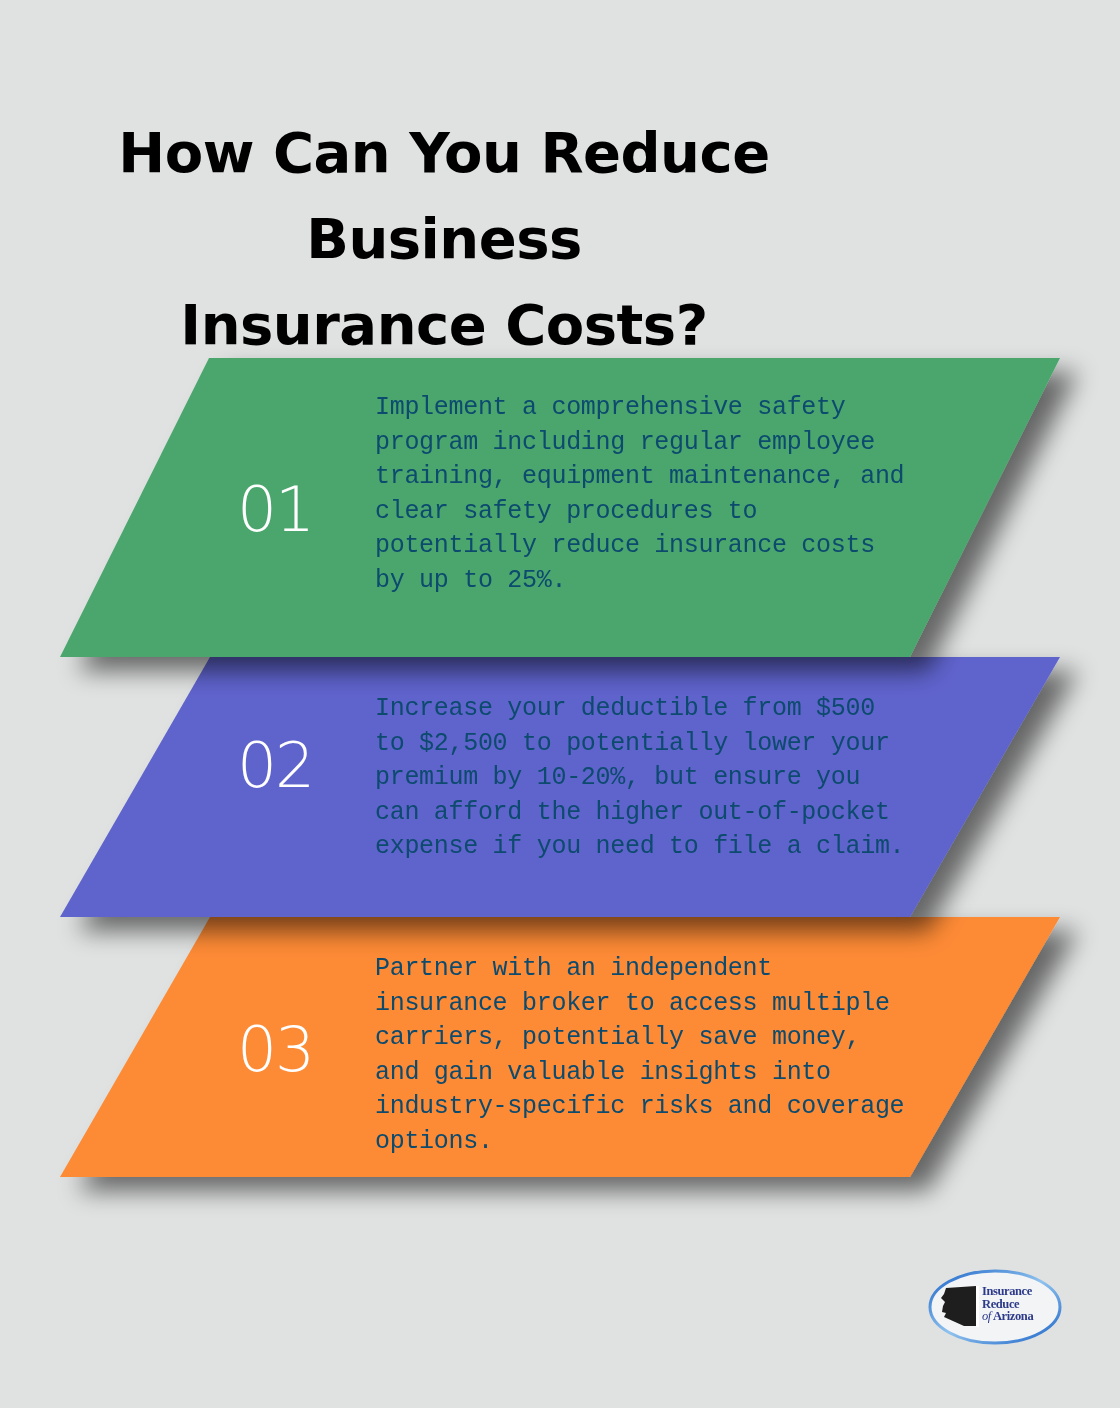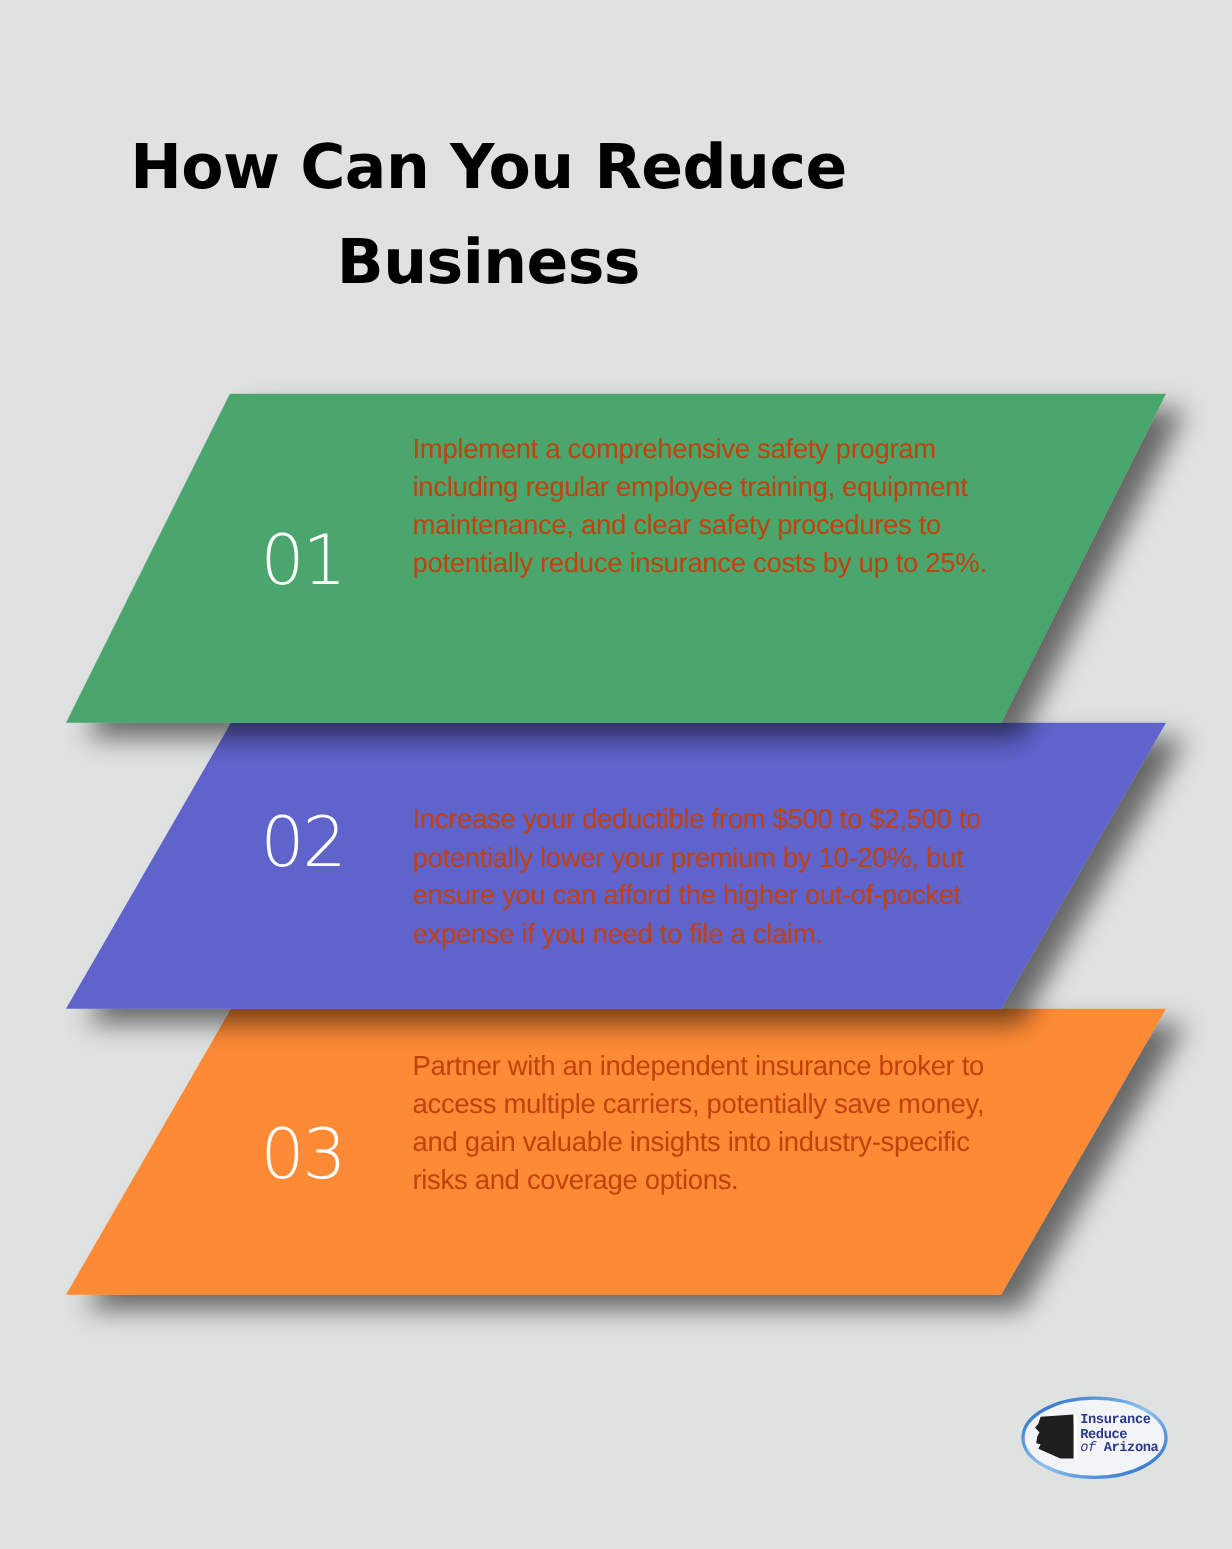--- a/index.html
+++ b/index.html
@@ -49,55 +49,56 @@
       font-weight: 200;
       font-size: 63px;
       line-height: 100px;
       color: #ffffff;
       letter-spacing: -2px;
     }
     .step-text {
       position: absolute;
       left: 375px;
       width: 540px;
-      font-family: Liberation Sans, sans-serif;
+      font-family: Liberation Mono, monospace;
       font-size: 25px;
       line-height: 34.5px;
-      color: #c2410c;
+      color: #0c4a6e;
       letter-spacing: -0.3px;
     }
     .logo {
       position: absolute;
       left: 926px;
       top: 1268px;
       width: 138px;
       height: 80px;
     }
     .logo-text {
       position: absolute;
       left: 56px;
       top: 17px;
-      font-family: Liberation Mono, monospace;
+      font-family: Liberation Serif, serif;
       font-weight: bold;
       font-size: 12.5px;
       line-height: 12.5px;
       color: #2d3a8a;
       letter-spacing: -0.4px;
     }
     .logo-text .of {
       font-style: italic;
       font-weight: normal;
       text-align: center;
     }
   </style>
 </head>
 <body>
 
 <h1 class="title">
   <span>How Can You Reduce Business</span><br>
+  <span>Insurance Costs?</span>
 </h1>
 
 <svg class="shapes-svg" viewBox="0 0 1120 1408" xmlns="http://www.w3.org/2000/svg">
   <defs>
     <filter id="shadow" x="-10%" y="-20%" width="130%" height="160%">
       <feGaussianBlur in="SourceAlpha" stdDeviation="12"></feGaussianBlur>
       <feOffset dx="18" dy="14" result="blur"></feOffset>
       <feComponentTransfer>
         <feFuncA type="linear" slope="0.55"></feFuncA>
       </feComponentTransfer>
@@ -113,21 +114,21 @@
   <polygon points="209,358 1060,358 910,657 60,657" fill="#4ca66e" filter="url(#shadow)"></polygon>
 </svg>
 
 <div class="step" style="top:0;">
   <div class="step-number" style="top:460px;">01</div>
   <div class="step-text" style="top:391px;">Implement a comprehensive safety program including regular employee training, equipment maintenance, and clear safety procedures to potentially reduce insurance costs by up to 25%.</div>
 </div>
 
 <div class="step" style="top:0;">
   <div class="step-number" style="top:716px;">02</div>
-  <div class="step-text" style="top:692px;margin-top:36px;">Increase your deductible from $500 to $2,500 to potentially lower your premium by 10-20%, but ensure you can afford the higher out-of-pocket expense if you need to file a claim.</div>
+  <div class="step-text" style="top:692px;">Increase your deductible from $500 to $2,500 to potentially lower your premium by 10-20%, but ensure you can afford the higher out-of-pocket expense if you need to file a claim.</div>
 </div>
 
 <div class="step" style="top:0;">
   <div class="step-number" style="top:1000px;">03</div>
   <div class="step-text" style="top:952px;">Partner with an independent insurance broker to access multiple carriers, potentially save money, and gain valuable insights into industry-specific risks and coverage options.</div>
 </div>
 
 <div class="logo">
   <svg width="138" height="80" viewBox="0 0 138 80" xmlns="http://www.w3.org/2000/svg">
     <defs>

